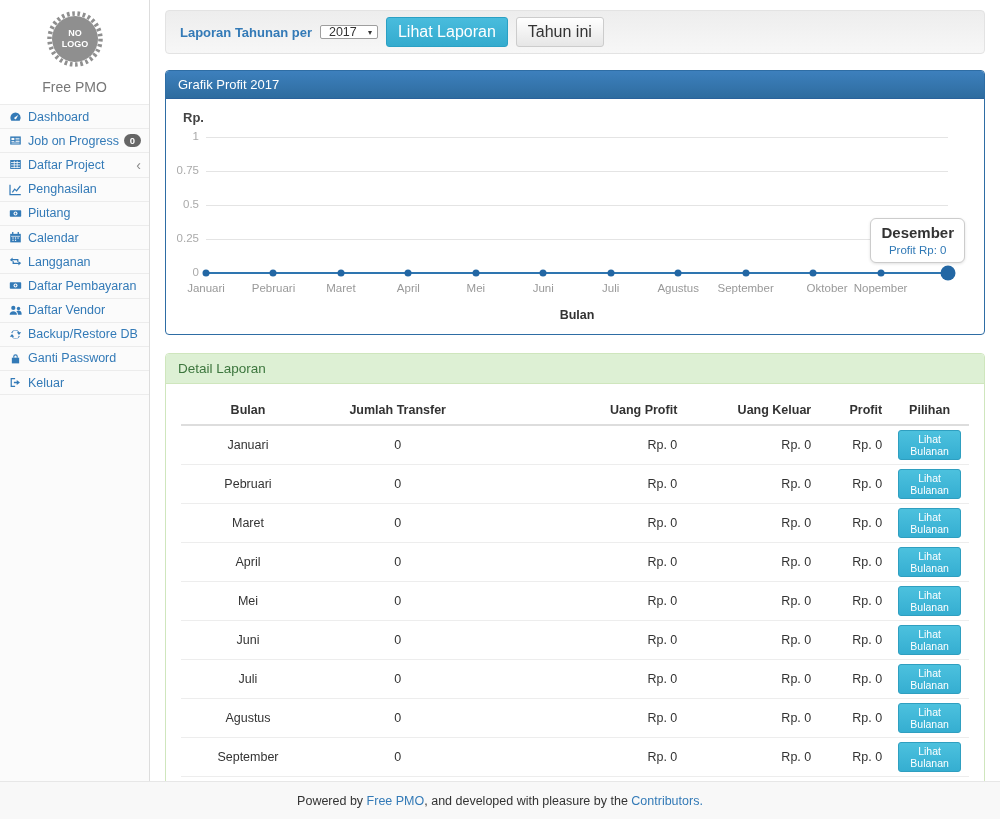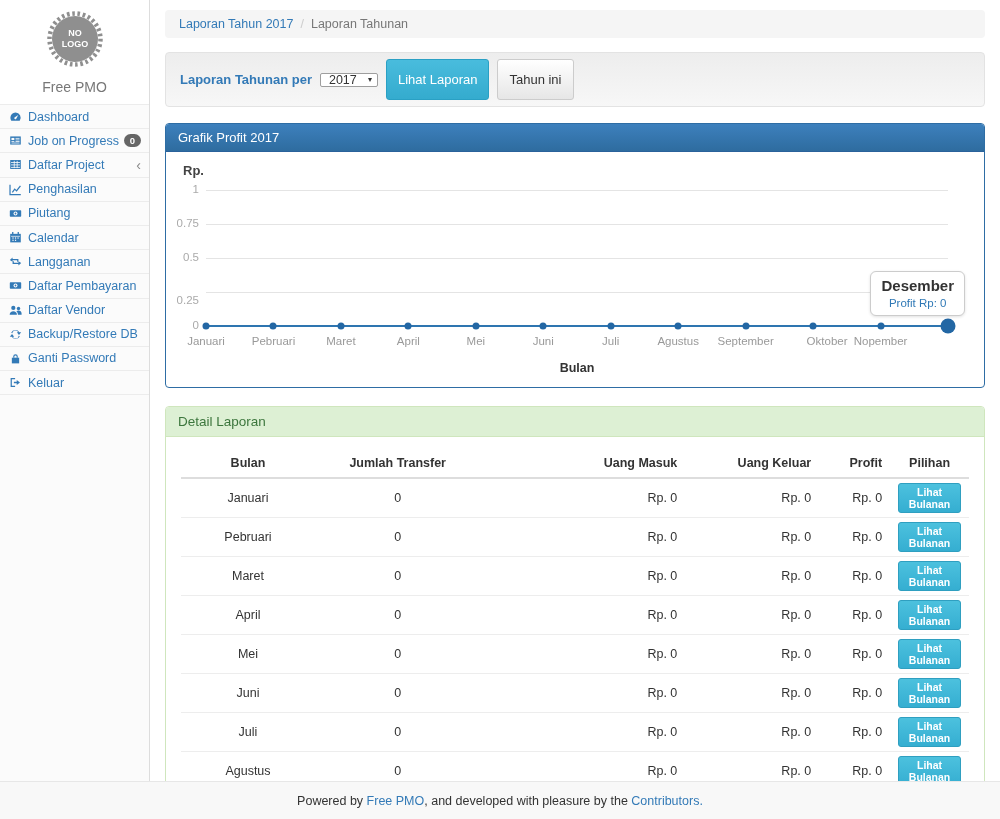--- a/index.html
+++ b/index.html
@@ -47,21 +47,21 @@
     display:flex; align-items:center; gap:8px;
   }
   .well label { color:#337ab7; font-weight:bold; font-size:13px; }
   .select-box {
     background:#fff; border:1px solid #9e9e9e; border-radius:2px;
     width:58px; height:14px; padding:0 5px 0 8px;
     display:inline-flex; align-items:center; justify-content:space-between;
     font-size:12.5px; cursor:pointer;
   }
   .select-box .caret { font-size:8px; color:#333; }
-  .btn { border-radius:3px; font-size:13px; padding:12px 11px; cursor:pointer; font-family:inherit; }
+  .btn { border-radius:3px; font-size:16px; padding:5px 11px; cursor:pointer; font-family:inherit; }
   .btn-info { background:linear-gradient(#49bcdd,#34abce); border:1px solid #2aa0c4; color:#fff; }
   .btn-default { background:linear-gradient(#fff,#e6e6e6); border:1px solid #ccc; color:#333; }
 
   
   .panel { border-radius:4px; margin-bottom:18px; background:#fff; }
   .panel-primary { border:1px solid #2e6da4; }
   .panel-primary > .panel-heading {
     background:linear-gradient(#3d80bd,#2e6c9f); color:#fff;
     padding:6px 12px; font-size:13px; border-radius:3px 3px 0 0;
     border-bottom:1px solid #2a629b;
@@ -107,21 +107,20 @@
   .table-wrap { padding:12px 15px 14px; }
   table { width:100%; border-collapse:collapse; }
   th { font-size:12.5px; padding:7px 8px; border-bottom:2px solid #ddd; color:#333; }
   td { font-size:12.5px; padding:4px 8px; border-top:1px solid #ededed; height:24px; }
   tbody tr:first-child td { border-top:none; }
   .al-c { text-align:center; } .al-r { text-align:right; }
   .btn-xs {
     background:linear-gradient(#4cc1de,#35aed1); border:1px solid #2f9fc0;
     color:#fff; font-size:10.5px; padding:2px 8px; border-radius:3px; cursor:pointer;
     font-family:inherit;
-    font-weight:bold;
   }
 
   
   .footer {
     height:38px; flex:0 0 38px; background:#f8f8f8; border-top:1px solid #e7e7e7;
     display:flex; align-items:center; justify-content:center; font-size:12.5px; color:#333;
   }
   .footer a { color:#337ab7; text-decoration:none; cursor:pointer; }
 </style>
 </head>
@@ -273,25 +272,20 @@
               <path d="M9.5 4.8 13.5 8l-4 3.2V9H6V7h3.5z"></path>
             </svg>
           </span>
           <span class="mi-label">Keluar</span>
         </li>
       </ul>
   </aside>
 
   <main class="content">
 
-    <div class="breadcrumb">
-      <a>Laporan Tahun 2017</a>
-      <span class="sep">/</span>
-      <span class="active">Laporan Tahunan</span>
-    </div>
 
     <div class="well">
       <label>Laporan Tahunan per</label>
       <div class="select-box">
         <span>2017</span>
         <span class="caret">▾</span>
       </div>
       <button class="btn btn-info">Lihat Laporan</button>
       <button class="btn btn-default">Tahun ini</button>
     </div>
@@ -306,21 +300,21 @@
               <div class="tt-title">Desember</div>
               <div class="tt-value">Profit Rp: 0</div>
             </div>
           <div class="gridline" style="top: 2px;"></div>
               <div class="ytick" style="top: -5px;">1</div>
               <div class="gridline" style="top: 36px;"></div>
               <div class="ytick" style="top: 29px;">0.75</div>
               <div class="gridline" style="top: 70px;"></div>
               <div class="ytick" style="top: 63px;">0.5</div>
               <div class="gridline" style="top: 104px;"></div>
-              <div class="ytick" style="top: 106px;">0.25</div>
+              <div class="ytick" style="top: 97px;">0.25</div>
               <div class="gridline" style="top: 138px;"></div>
               <div class="ytick" style="top: 131px;">0</div>
               <div class="data-line" style="top: 137px; background: rgb(46, 117, 176);"></div>
               <div class="marker" style="left: 0%; top: 138px; background: rgb(35, 103, 164);"></div>
               <div class="xlabel" style="left: 0%; top: 147px;">Januari</div>
               <div class="marker" style="left: 9.09091%; top: 138px; background: rgb(35, 103, 164);"></div>
               <div class="xlabel" style="left: 9.09091%; top: 147px;">Pebruari</div>
               <div class="marker" style="left: 18.1818%; top: 138px; background: rgb(35, 103, 164);"></div>
               <div class="xlabel" style="left: 18.1818%; top: 147px;">Maret</div>
               <div class="marker" style="left: 27.2727%; top: 138px; background: rgb(35, 103, 164);"></div>
@@ -347,21 +341,21 @@
     </section>
 
     <section class="panel panel-success">
       <div class="panel-heading">Detail Laporan</div>
       <div class="table-wrap">
         <table>
           <thead>
               <tr>
                 <th class="al-c" style="width: 17%;">Bulan</th>
                 <th class="al-c" style="width: 21%;">Jumlah Transfer</th>
-                <th class="al-r" style="width: 26%;">Uang Masuk</th>
+                <th class="al-r" style="width: 26%;">Uang Profit</th>
                 <th class="al-r" style="width: 17%;">Uang Keluar</th>
                 <th class="al-r" style="width: 9%;">Profit</th>
                 <th class="al-c" style="width: 10%;">Pilihan</th>
               </tr>
             </thead>
           <tbody>
               <tr>
                 <td class="al-c">Januari</td>
                 <td class="al-c">0</td>
                 <td class="al-r">Rp. 0</td>

